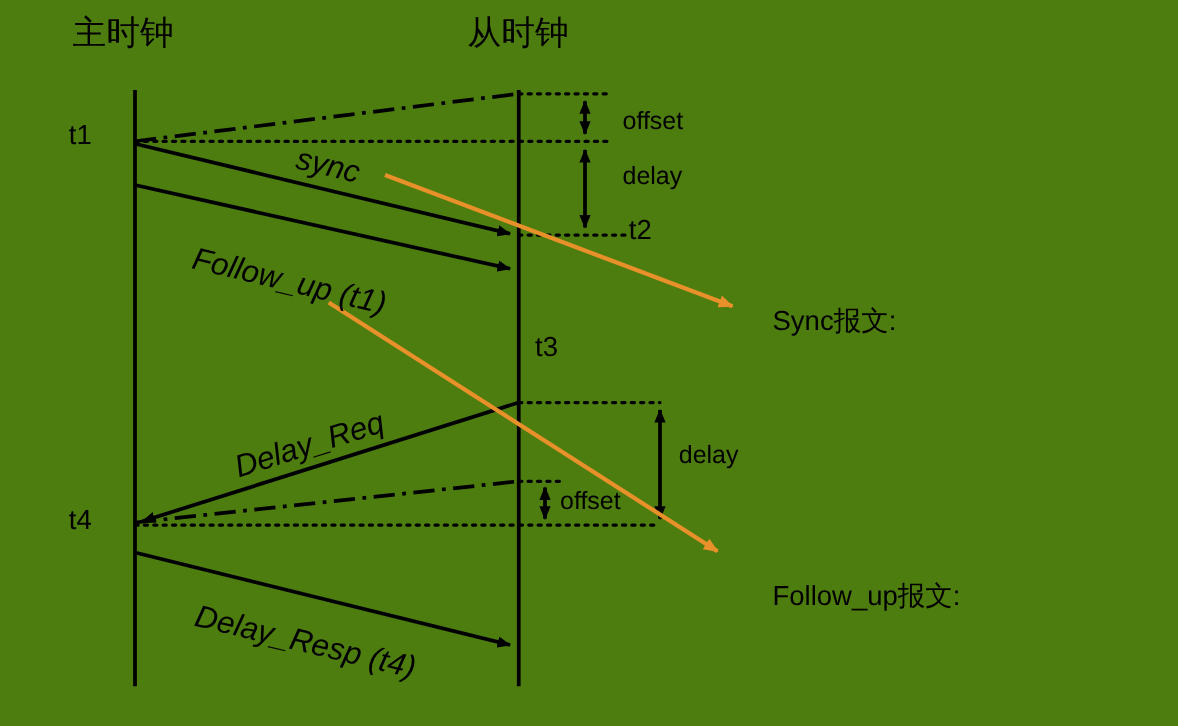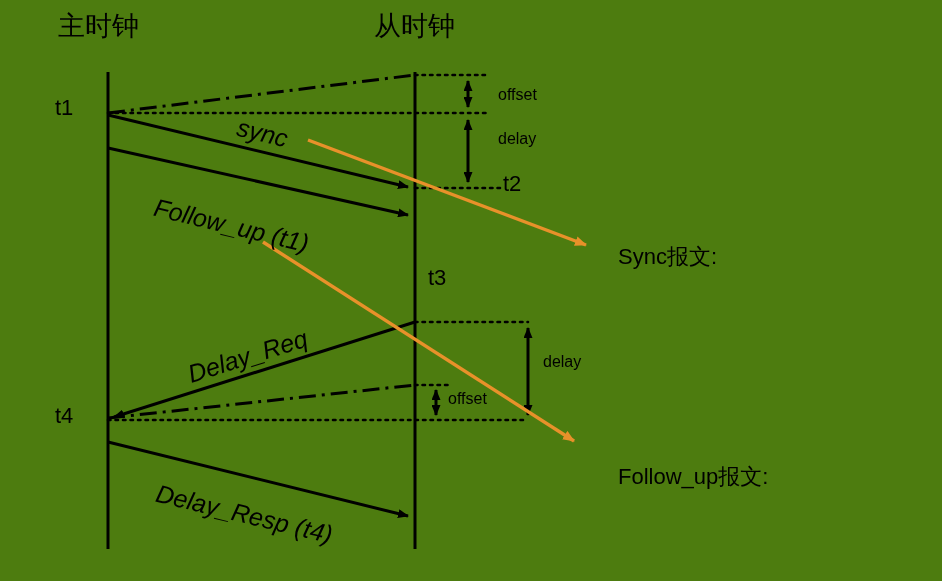--- a/index.html
+++ b/index.html
@@ -29,21 +29,21 @@
     line-height: 1.22;
   }
   .hdr {
     font-family: "Liberation Serif", serif;
     font-size: 27px;
   }
   .tstamp {
     font-size: 22px;
   }
   .measure {
-    font-size: 16px;
+    font-size: 20px;
   }
   .msg {
     font-size: 25px;
     font-style: italic;
     transform-origin: 0 0;
   }
   .note {
     font-size: 22px;
     text-align: center;
   }

